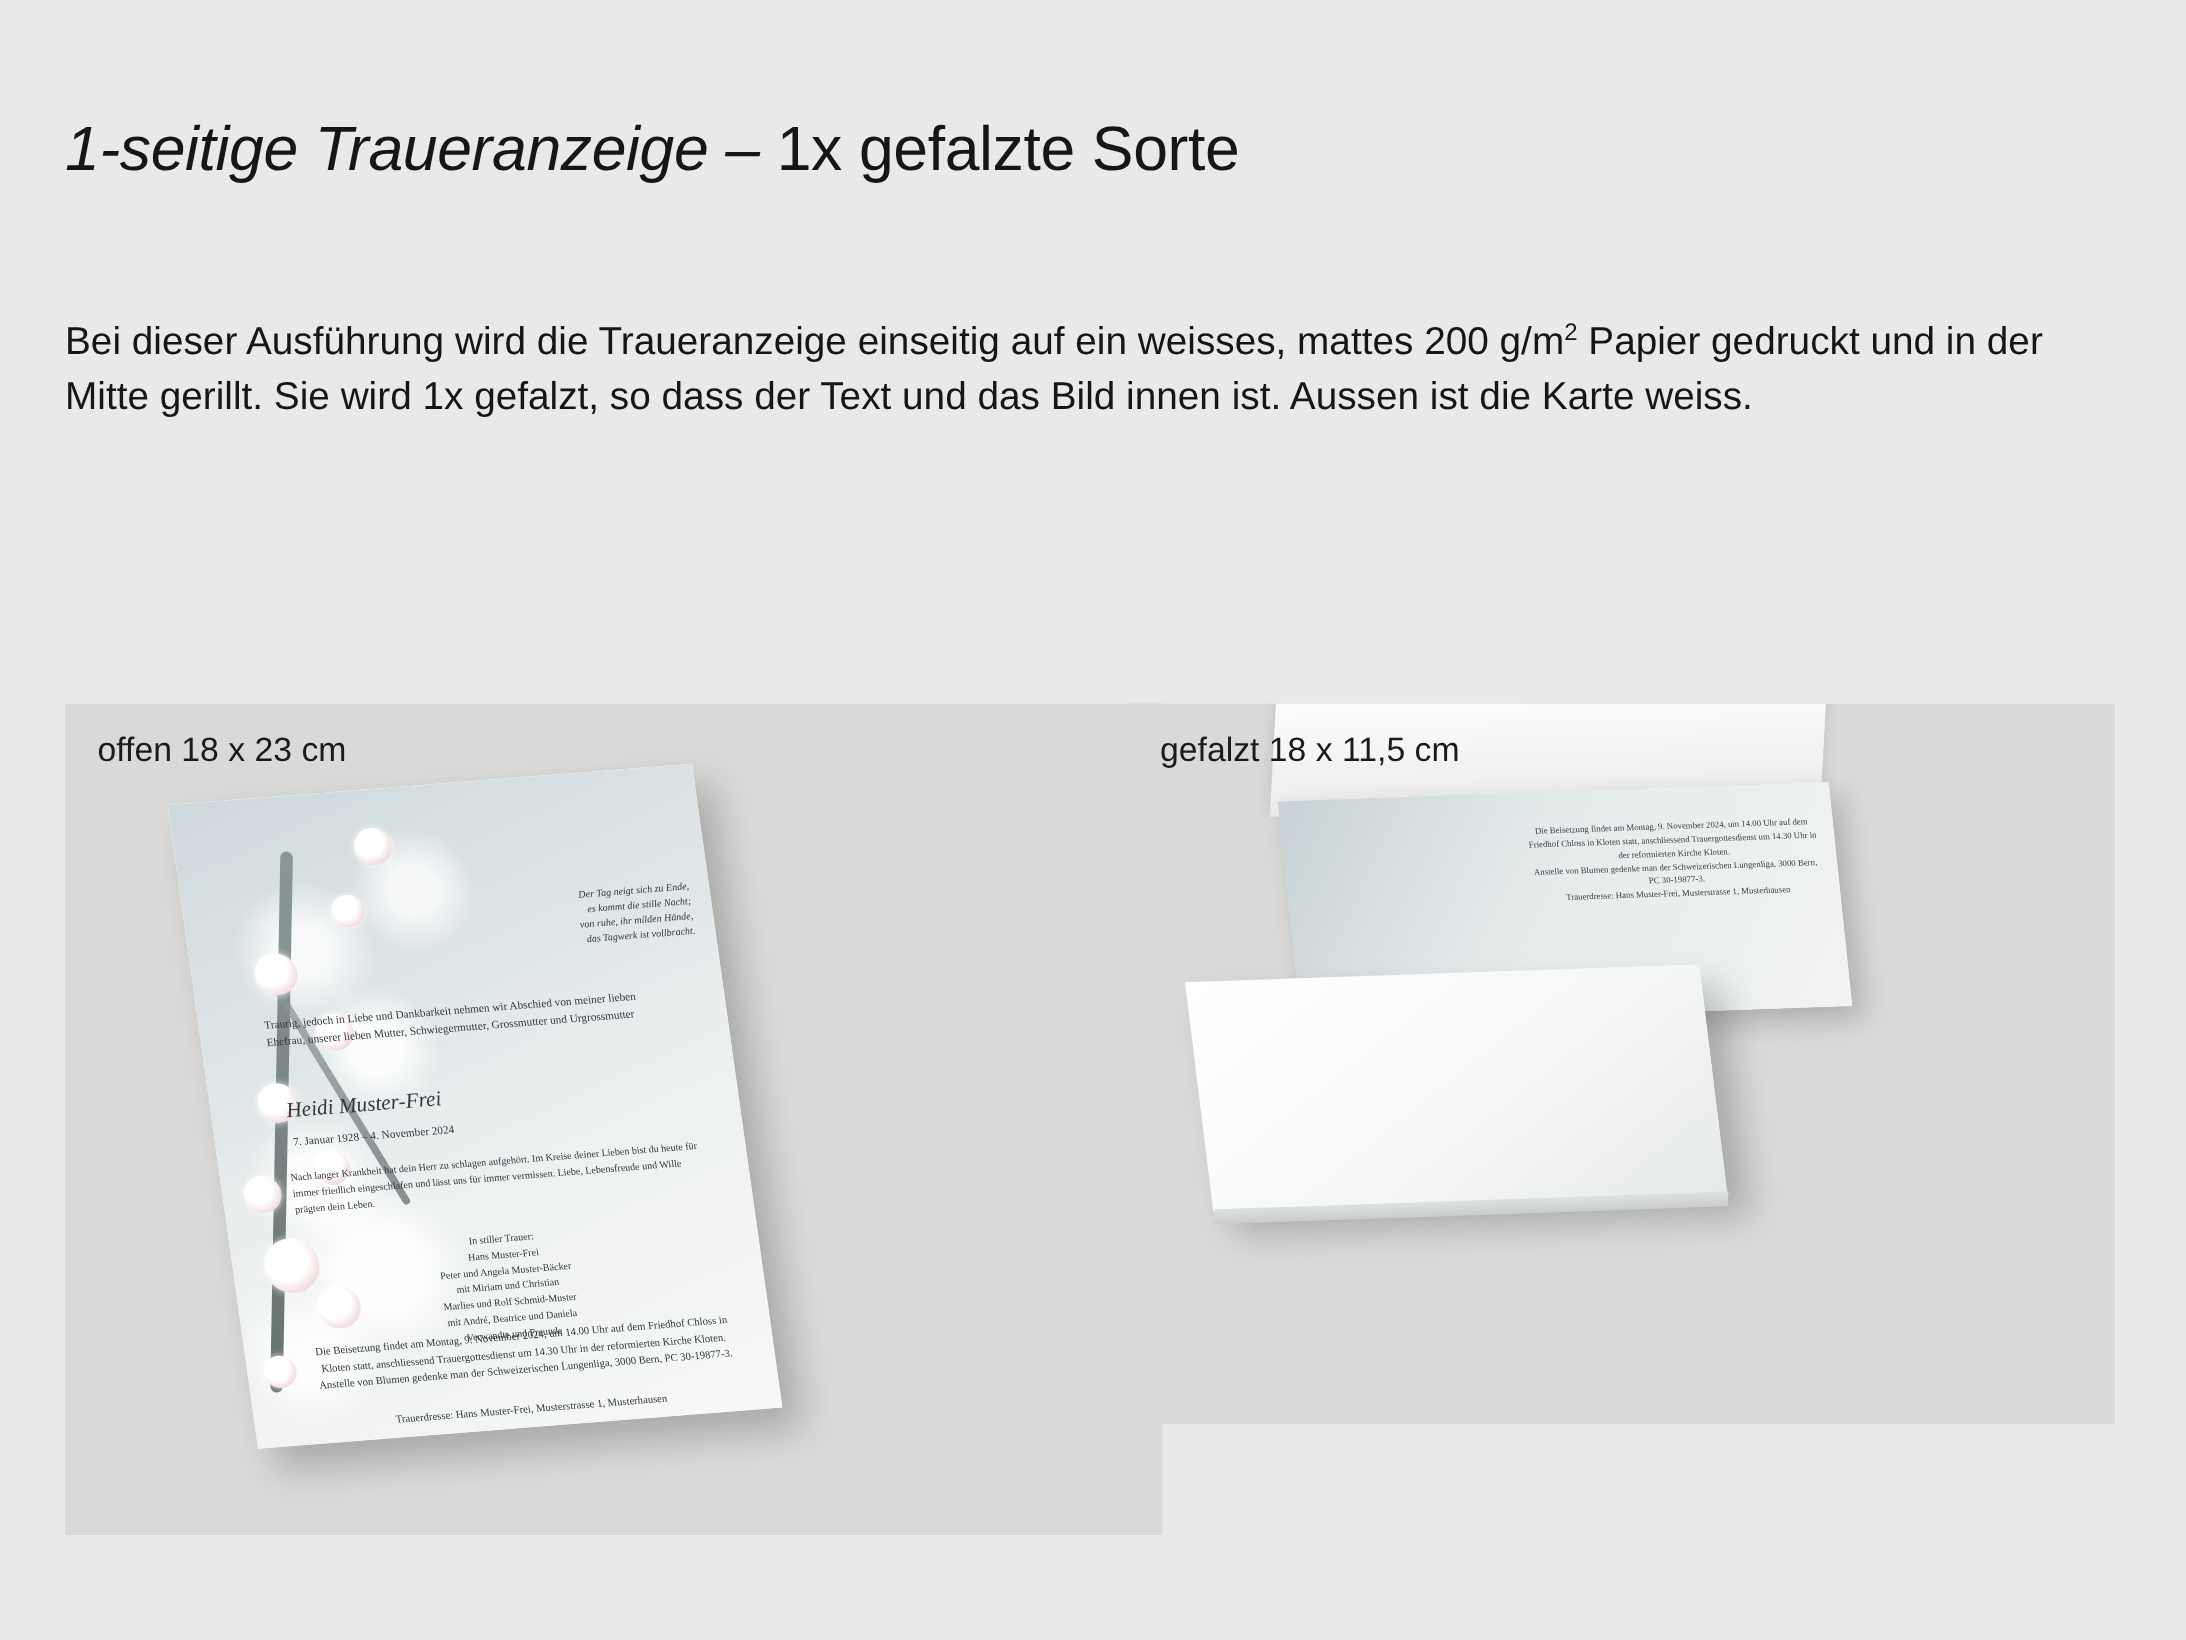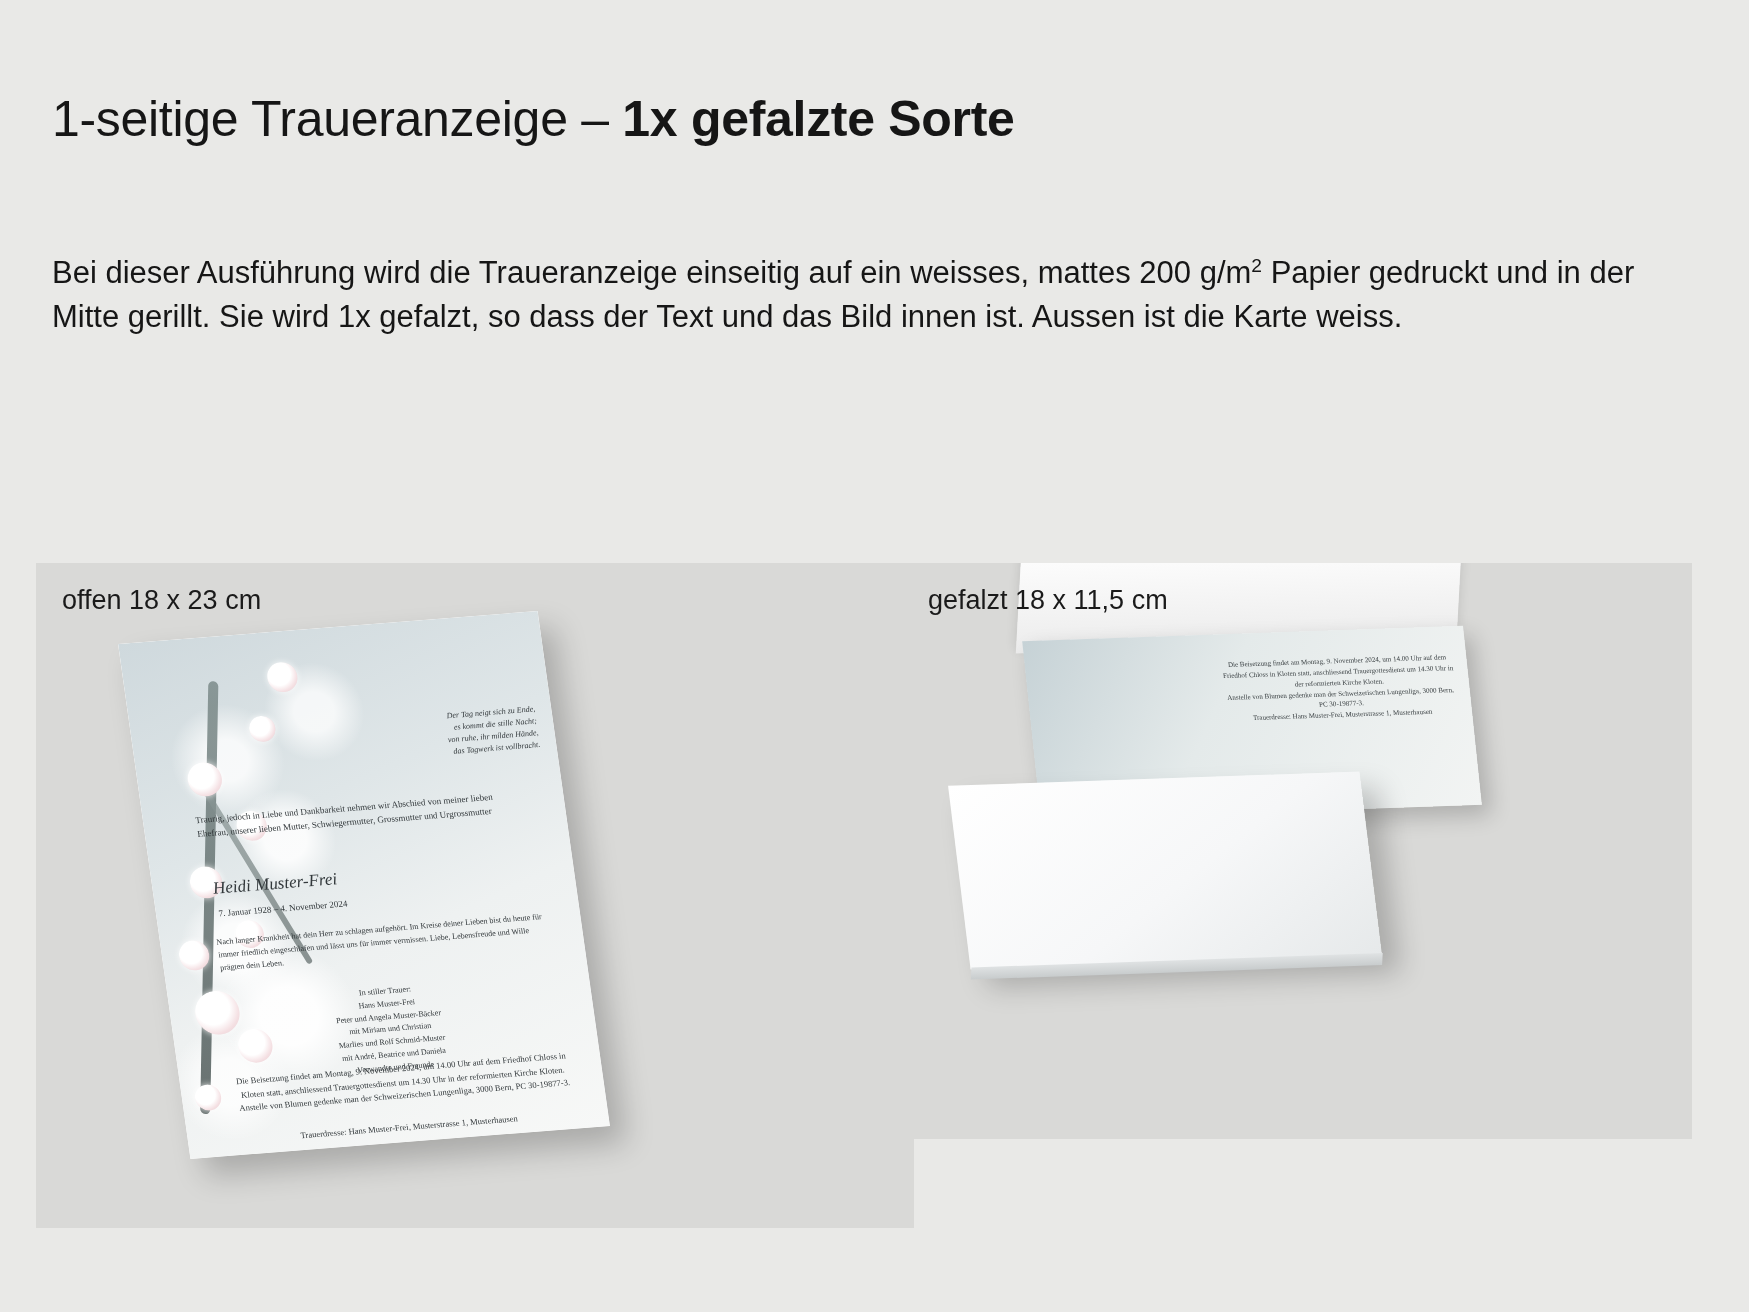--- a/index.html
+++ b/index.html
@@ -23,22 +23,22 @@
 
   
   .headline {
     position: absolute;
     left: 52px;
     top: 56px;
     font-size: 50px;
     letter-spacing: -0.3px;
     white-space: nowrap;
   }
-  .headline .thin { font-weight: 400; }
-  .headline .bold { font-weight: 700; }
+  .headline .thin { font-weight: 400; font-style: italic; }
+  .headline .bold { font-weight: 400; }
 
   
   .intro {
     position: absolute;
     left: 52px;
     top: 220px;
     width: 1640px;
     font-size: 31px;
     line-height: 1.42;
     font-weight: 400;
@@ -53,21 +53,21 @@
     font-weight: 700;
     letter-spacing: -0.1px;
   }
 
   
   .panel {
     position: absolute;
     background: #d9d9d7;
     overflow: hidden;
   }
-  .panel-left  { left: 36px;  top: 563px; width: 878px;  height: 665px; }
+  .panel-left  { left: 52px;  top: 563px; width: 878px;  height: 665px; }
   .panel-right { left: 902px; top: 563px; width: 790px;  height: 576px; }
 
   .panel-caption {
     position: absolute;
     left: 26px;
     top: 22px;
     font-size: 27px;
     font-weight: 400;
     color: #1a1a1a;
     z-index: 5;

